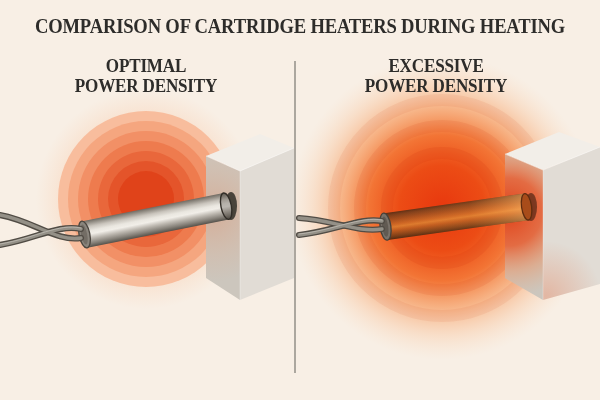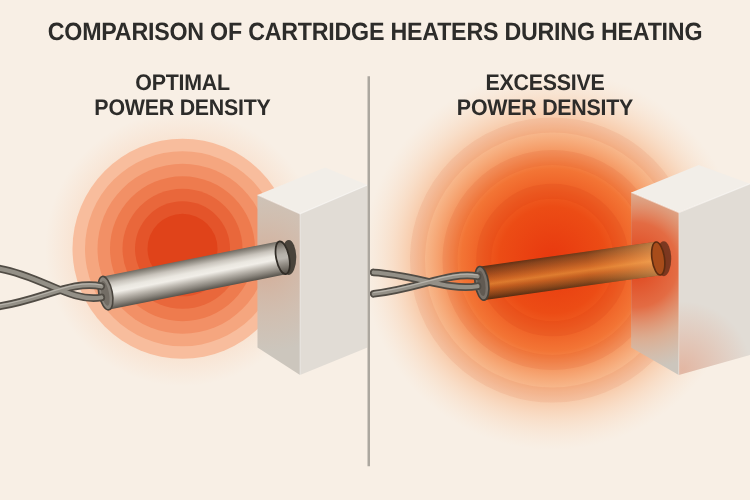--- a/index.html
+++ b/index.html
@@ -1,19 +1,19 @@
 <!DOCTYPE html>
 <html><head>
 <meta charset="utf-8">
 <style>
   html,body{margin:0;padding:0;background:#f8efe5;}
   .stage{
     position:relative;width:600px;height:400px;overflow:hidden;
     background:#f8efe5;
-    font-family:Liberation Sans, sans-serif;
+    font-family:Liberation Serif, serif;
   }
   .svg-layer{position:absolute;left:0;top:0;width:600px;height:400px;}
   .title{
     position:absolute;top:15px;left:0;width:600px;text-align:center;
     font-size:20px;font-weight:bold;letter-spacing:-0.2px;color:#2d2c2a;
     transform:scaleX(0.93);
   }
   .label{
     position:absolute;text-align:center;font-size:18px;font-weight:bold;
     color:#2d2c2a;line-height:20px;letter-spacing:-0.2px;transform:scaleX(0.95);

